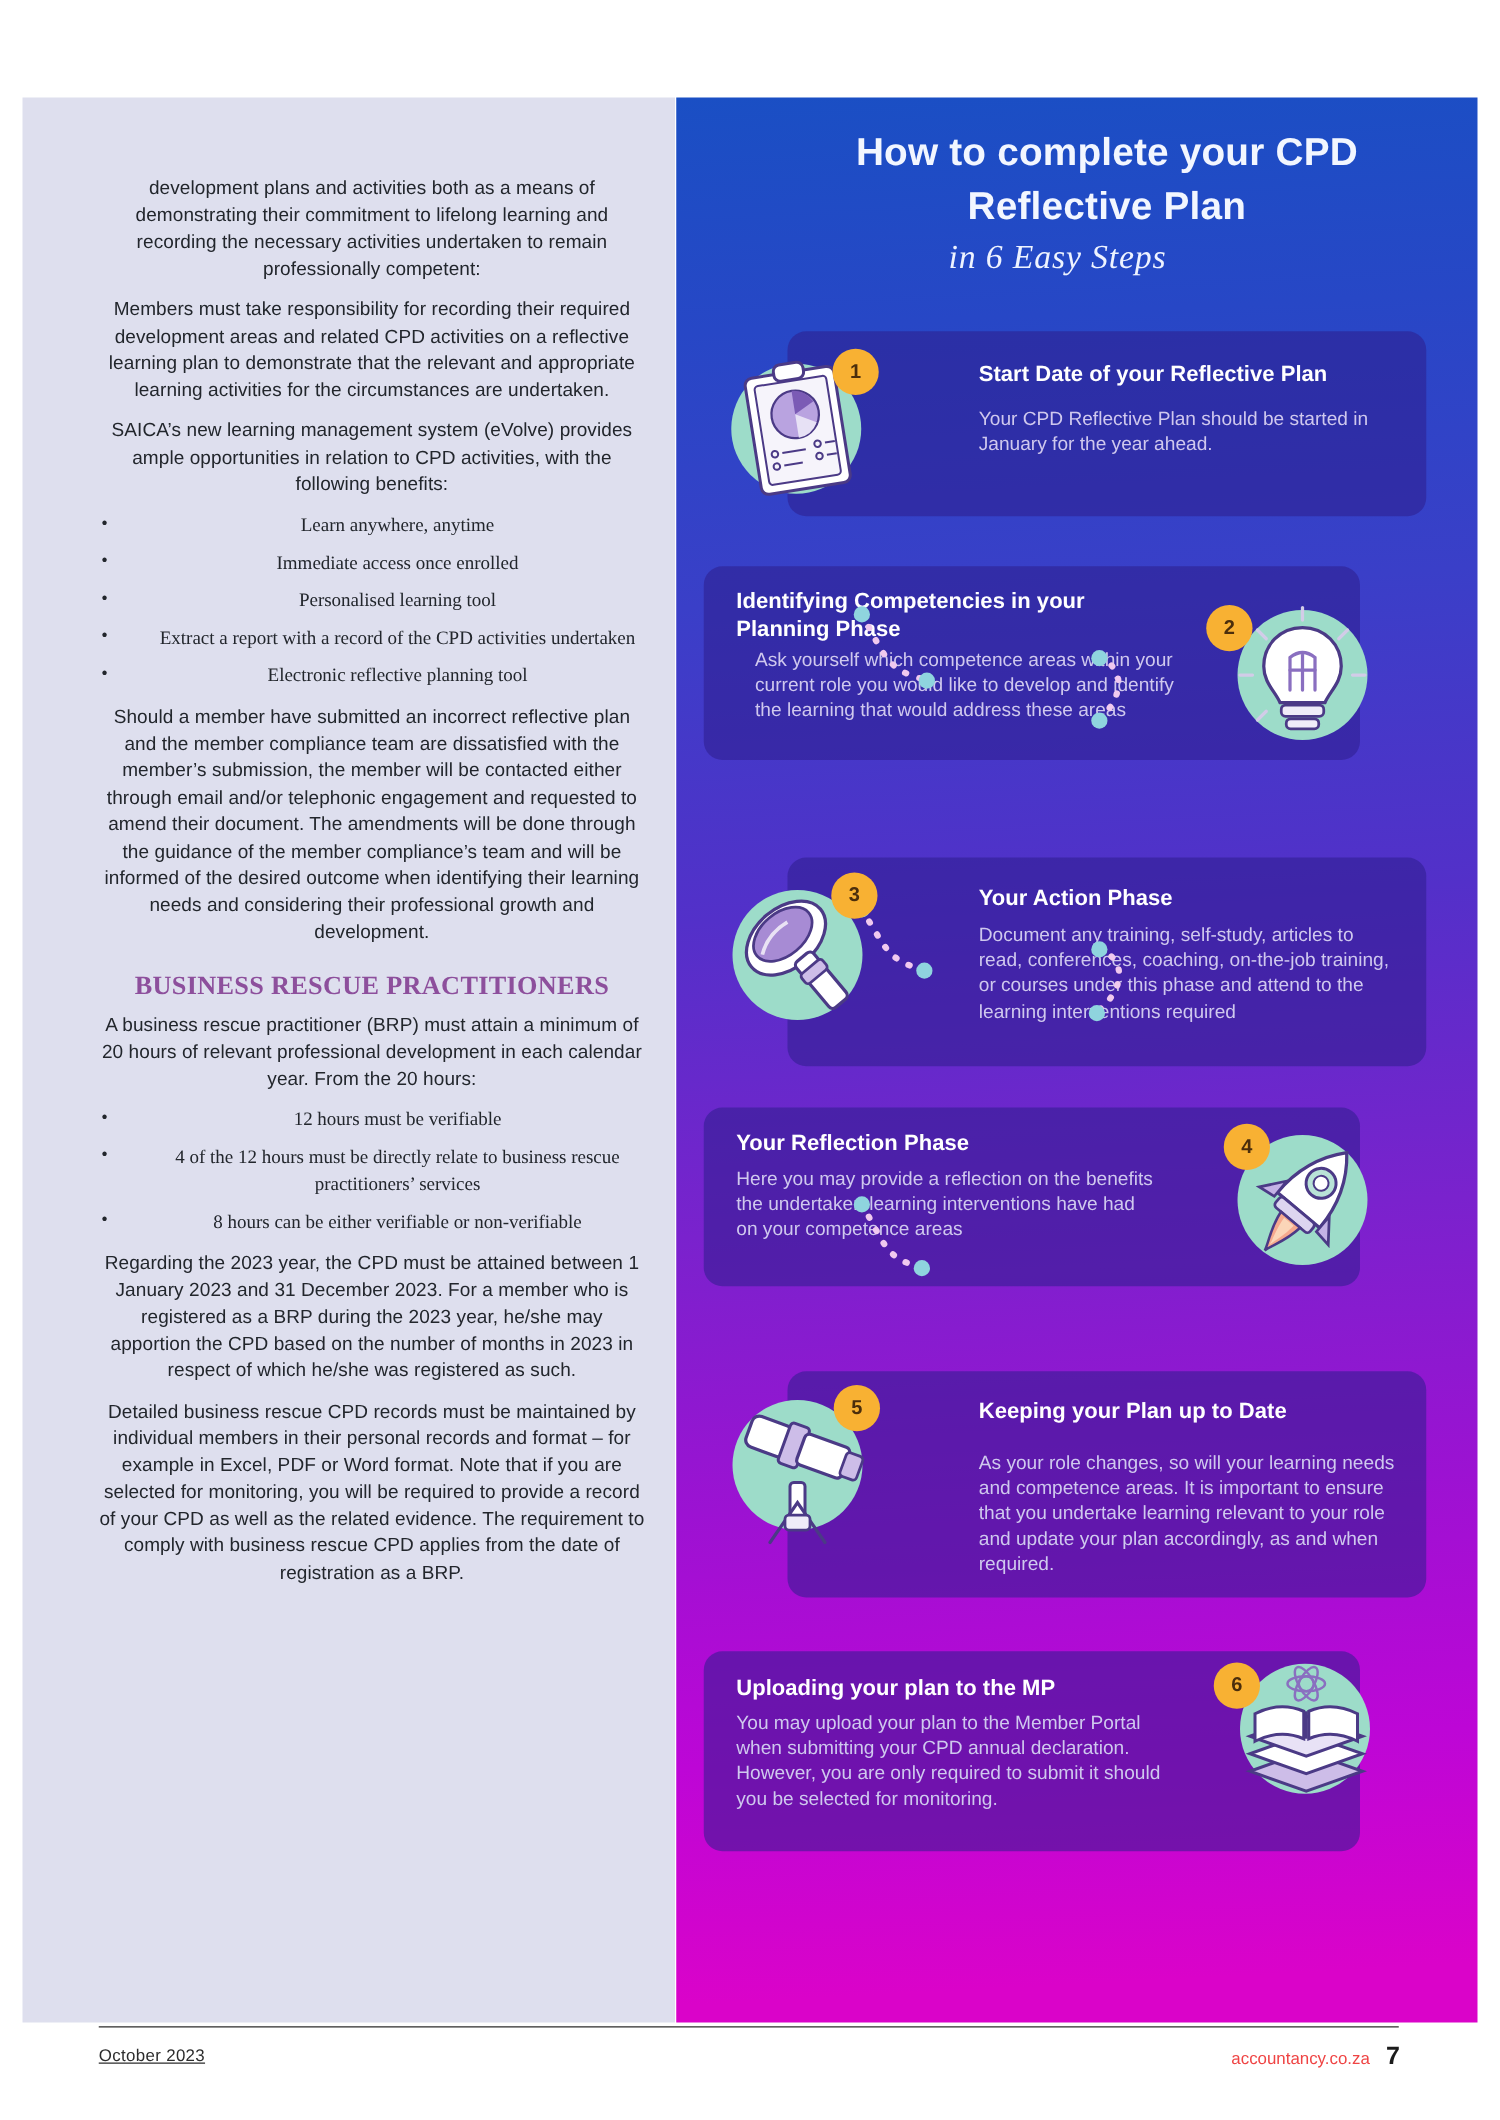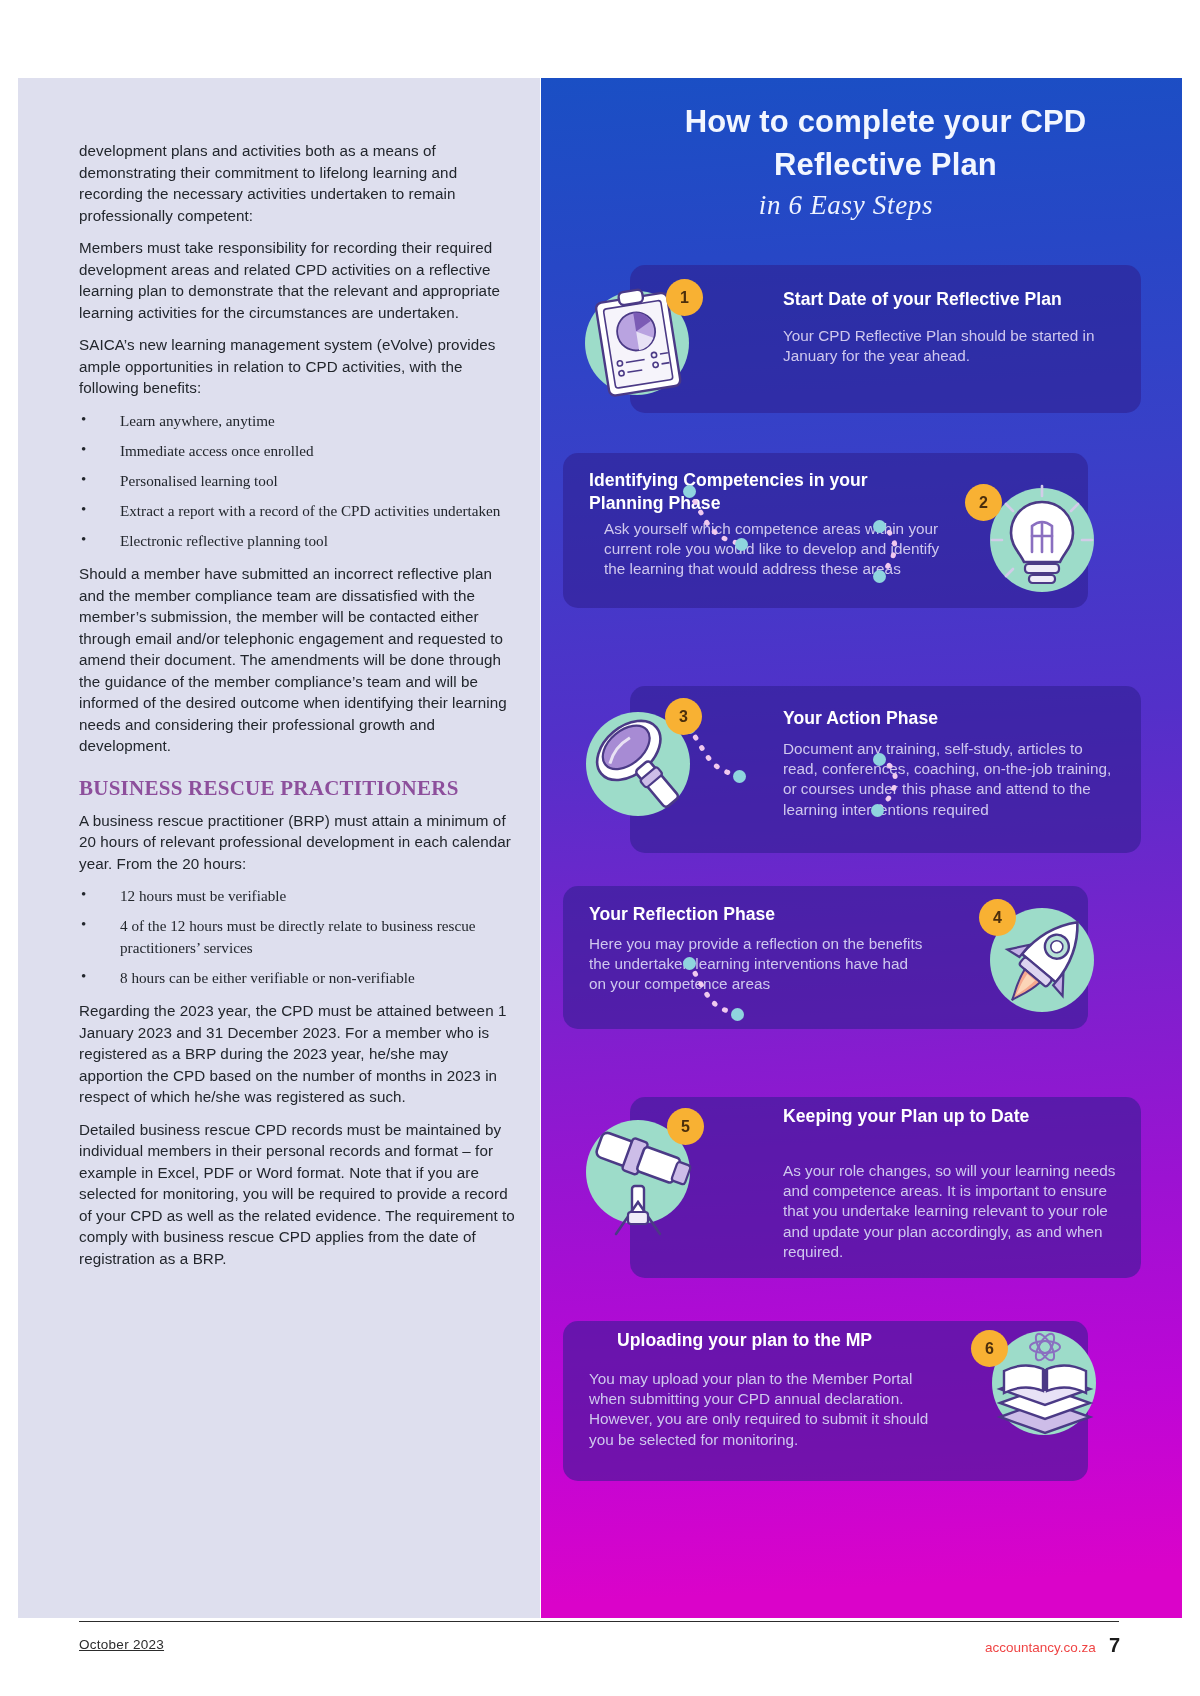--- a/index.html
+++ b/index.html
@@ -28,20 +28,21 @@
     width: 522px; height: 1540px;
     background: #dedfee;
   }
 
   
   .left-col {
     position: absolute;
     left: 79px; top: 140px;
     width: 437px;
     color: #22262c;
+    text-align: center;
   }
   .left-col p {
     margin: 0 0 11px 0;
     font-size: 15.2px;
     line-height: 21.5px;
     letter-spacing: 0.005em;
   }
 
   h2.section-head {
     font-family: "Liberation Serif", serif;
@@ -361,41 +362,41 @@
           <path d="M84 58 L98 76 L84 74 Z" fill="#c4b2e6" stroke="#4b3a86" stroke-width="2.2"></path>
           <rect x="44" y="70" width="36" height="10" rx="3" fill="#ddd5f0" stroke="#4b3a86" stroke-width="2.2"></rect>
           <path d="M52 80 C54 96 60 104 62 112 C64 104 70 96 72 80 Z" fill="#f6a98e" stroke="#4b3a86" stroke-width="2"></path>
           <path d="M57 82 C58 94 61 100 62 106 C63 100 66 94 67 82 Z" fill="#fbd5b8"></path>
         </g>
       </svg>
     </div>
     <div class="badge" style="left:438px; top:821px;">4</div>
 
     <div class="card" style="left:89px; top:1019px; width:511px; height:181px;">
-      <div class="title" style="left:153px; top:8px; width:345px;">Keeping your Plan up to Date</div>
+      <div class="title" style="left:153px; top:20px; width:345px;">Keeping your Plan up to Date</div>
       <div class="body" style="left:153px; top:64px; width:342px;">As your role changes, so will your learning needs and competence areas. It is important to ensure that you undertake learning relevant to your role and update your plan accordingly, as and when required.</div>
     </div>
     <div class="art" style="left:35px; top:1030px; width:128px; height:136px;">
       <div class="disc" style="left:10px; top:12px; width:104px; height:104px;"></div>
       <svg viewBox="0 0 128 136" style="left:0; top:0; width:128px; height:136px;">
         <g transform="rotate(20 64 64)">
           <rect x="16" y="38" width="34" height="26" rx="6" fill="#ffffff" stroke="#4b3a86" stroke-width="2.6"></rect>
           <rect x="46" y="34" width="16" height="34" rx="3" fill="#cdbde8" stroke="#4b3a86" stroke-width="2.4"></rect>
           <rect x="60" y="38" width="38" height="26" rx="4" fill="#ffffff" stroke="#4b3a86" stroke-width="2.6"></rect>
           <rect x="96" y="41" width="14" height="20" rx="3" fill="#cdbde8" stroke="#4b3a86" stroke-width="2.2"></rect>
         </g>
         <rect x="56" y="78" width="12" height="30" rx="3" fill="#ffffff" stroke="#4b3a86" stroke-width="2.4"></rect>
         <path d="M40 126 L62 94 L84 126" fill="none" stroke="#4b3a86" stroke-width="2.6" stroke-linecap="round"></path>
         <rect x="52" y="104" width="20" height="12" rx="3" fill="#efecf8" stroke="#4b3a86" stroke-width="2.2"></rect>
       </svg>
     </div>
     <div class="badge" style="left:126px; top:1030px;">5</div>
 
     <div class="card" style="left:22px; top:1243px; width:525px; height:160px;">
-      <div class="title" style="left:26px; top:8px; width:340px;margin-left:28px;">Uploading your plan to the MP</div>
+      <div class="title" style="left:26px; top:18px; width:340px;">Uploading your plan to the MP</div>
       <div class="body" style="left:26px; top:48px; width:340px;">You may upload your plan to the Member Portal when submitting your CPD annual declaration. However, you are only required to submit it should you be selected for monitoring.</div>
     </div>
     <div class="art" style="left:443px; top:1247px; width:122px; height:122px;">
       <div class="disc" style="left:8px; top:6px; width:104px; height:104px;"></div>
       <svg viewBox="0 0 122 122" style="left:0; top:0; width:122px; height:122px;">
         <g stroke="#4b3a86" stroke-width="2.4">
           <path d="M16 92 L61 76 L106 92 L61 108 Z" fill="#cdbde8"></path>
           <path d="M16 78 L61 62 L106 78 L61 94 Z" fill="#ffffff"></path>
           <path d="M16 64 L61 48 L106 64 L61 80 Z" fill="#e8e2f6"></path>
           <path d="M20 46 Q40 36 59 44 L59 66 Q40 58 20 68 Z" fill="#ffffff"></path>

